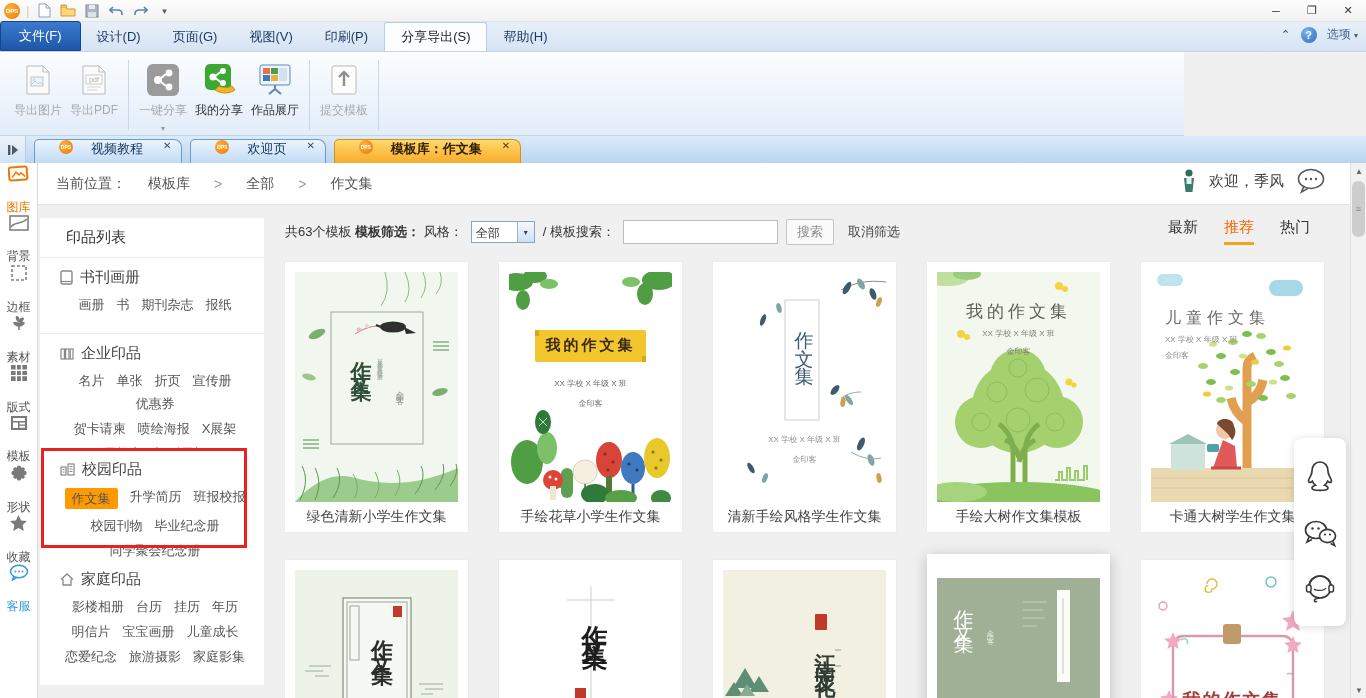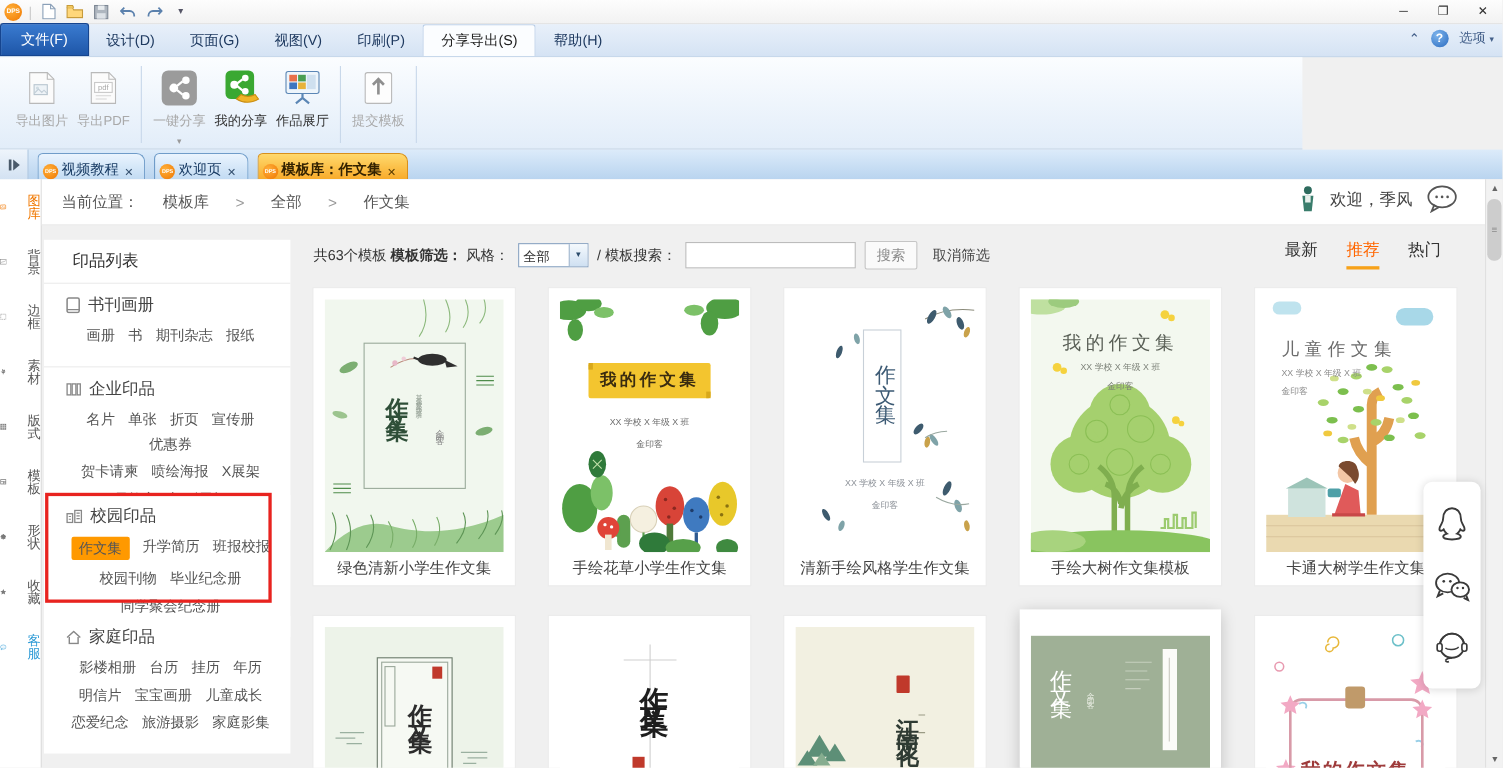--- a/index.html
+++ b/index.html
@@ -30,29 +30,29 @@
   .rbtn{width:56px;display:flex;flex-direction:column;align-items:center;gap:4px;padding-top:4px;}
   .rbtn .ric{height:36px;display:flex;align-items:center;justify-content:center;}
   .rbtn .rlabel{font-size:12px;color:#333;white-space:nowrap;}
   .rbtn.disabled .rlabel{color:#a9a9a9;}
   .rsep{width:1px;height:70px;background:#c8d8ea;margin:2px 6px 0 6px;}
   .rdrop{font-size:8px;color:#9a9a9a;margin-top:1px;}
 
   
   .docstrip{position:absolute;left:0;top:136px;width:1366px;height:27px;background:linear-gradient(#dcebfa,#b9d4ef);display:flex;align-items:flex-end;}
   .expandbtn{width:26px;height:27px;display:flex;align-items:center;justify-content:center;background:linear-gradient(#eef4fb,#d3e2f2);border-right:1px solid #b5cbe2;}
-  .dtab{height:24px;display:flex;align-items:flex-end;gap:3px;padding:0 10px 0 4px;margin-left:8px;border-radius:5px 8px 0 0;font-size:13px;border:1px solid #6f9cc9;border-bottom:none;background:linear-gradient(#eaf4fe,#c2dbf3);color:#173a63;}
+  .dtab{height:24px;display:flex;align-items:flex-start;gap:18px;padding:0 10px 0 24px;margin-left:8px;border-radius:5px 8px 0 0;font-size:13px;border:1px solid #6f9cc9;border-bottom:none;background:linear-gradient(#eaf4fe,#c2dbf3);color:#173a63;}
   .dtab .tclose{font-size:10px;color:#35506f;margin-left:2px;}
   .dtab.active{background:linear-gradient(#ffd96d,#f8ab2a);border-color:#d8901c;color:#332200;font-weight:bold;}
   .dtab.active .tclose{color:#5a3c00;}
   .minilogo{width:14px;height:14px;border-radius:50%;background:radial-gradient(circle at 35% 35%,#ffb03a,#ef7500);color:#fff;font-size:5px;font-weight:bold;display:flex;align-items:center;justify-content:center;flex:none;}
 
   
   .rail{position:absolute;left:0;top:163px;width:38px;bottom:0;background:#fff;border-right:1px solid #d9d9d9;}
-  .rail-item{width:100%;height:50px;display:flex;align-items:center;justify-content:center;gap:19px;color:#555;font-size:12px;font-family:Liberation Serif, serif;}
+  .rail-item{width:100%;height:50px;display:flex;flex-direction:column;align-items:center;justify-content:center;gap:19px;color:#555;font-size:12px;font-family:Liberation Serif, serif;}
   .rail-item .rlab{line-height:12px;}
   .rail-item.active{color:#f07800;}
   .rail-item.service{color:#2e9bd6;}
 
   
   .crumbbar{position:absolute;left:38px;top:163px;width:1312px;height:42px;background:#fff;border-bottom:1px solid #e4e4e4;display:flex;align-items:center;padding-left:18px;font-size:14px;color:#555;}
   .crumbbar a{color:#555;text-decoration:none;margin:0 22px;}
   .crumb-sep{color:#999;margin:0 2px;}
   .userarea{position:absolute;right:40px;top:168px;display:flex;align-items:center;gap:12px;font-size:15px;color:#444;}
 

